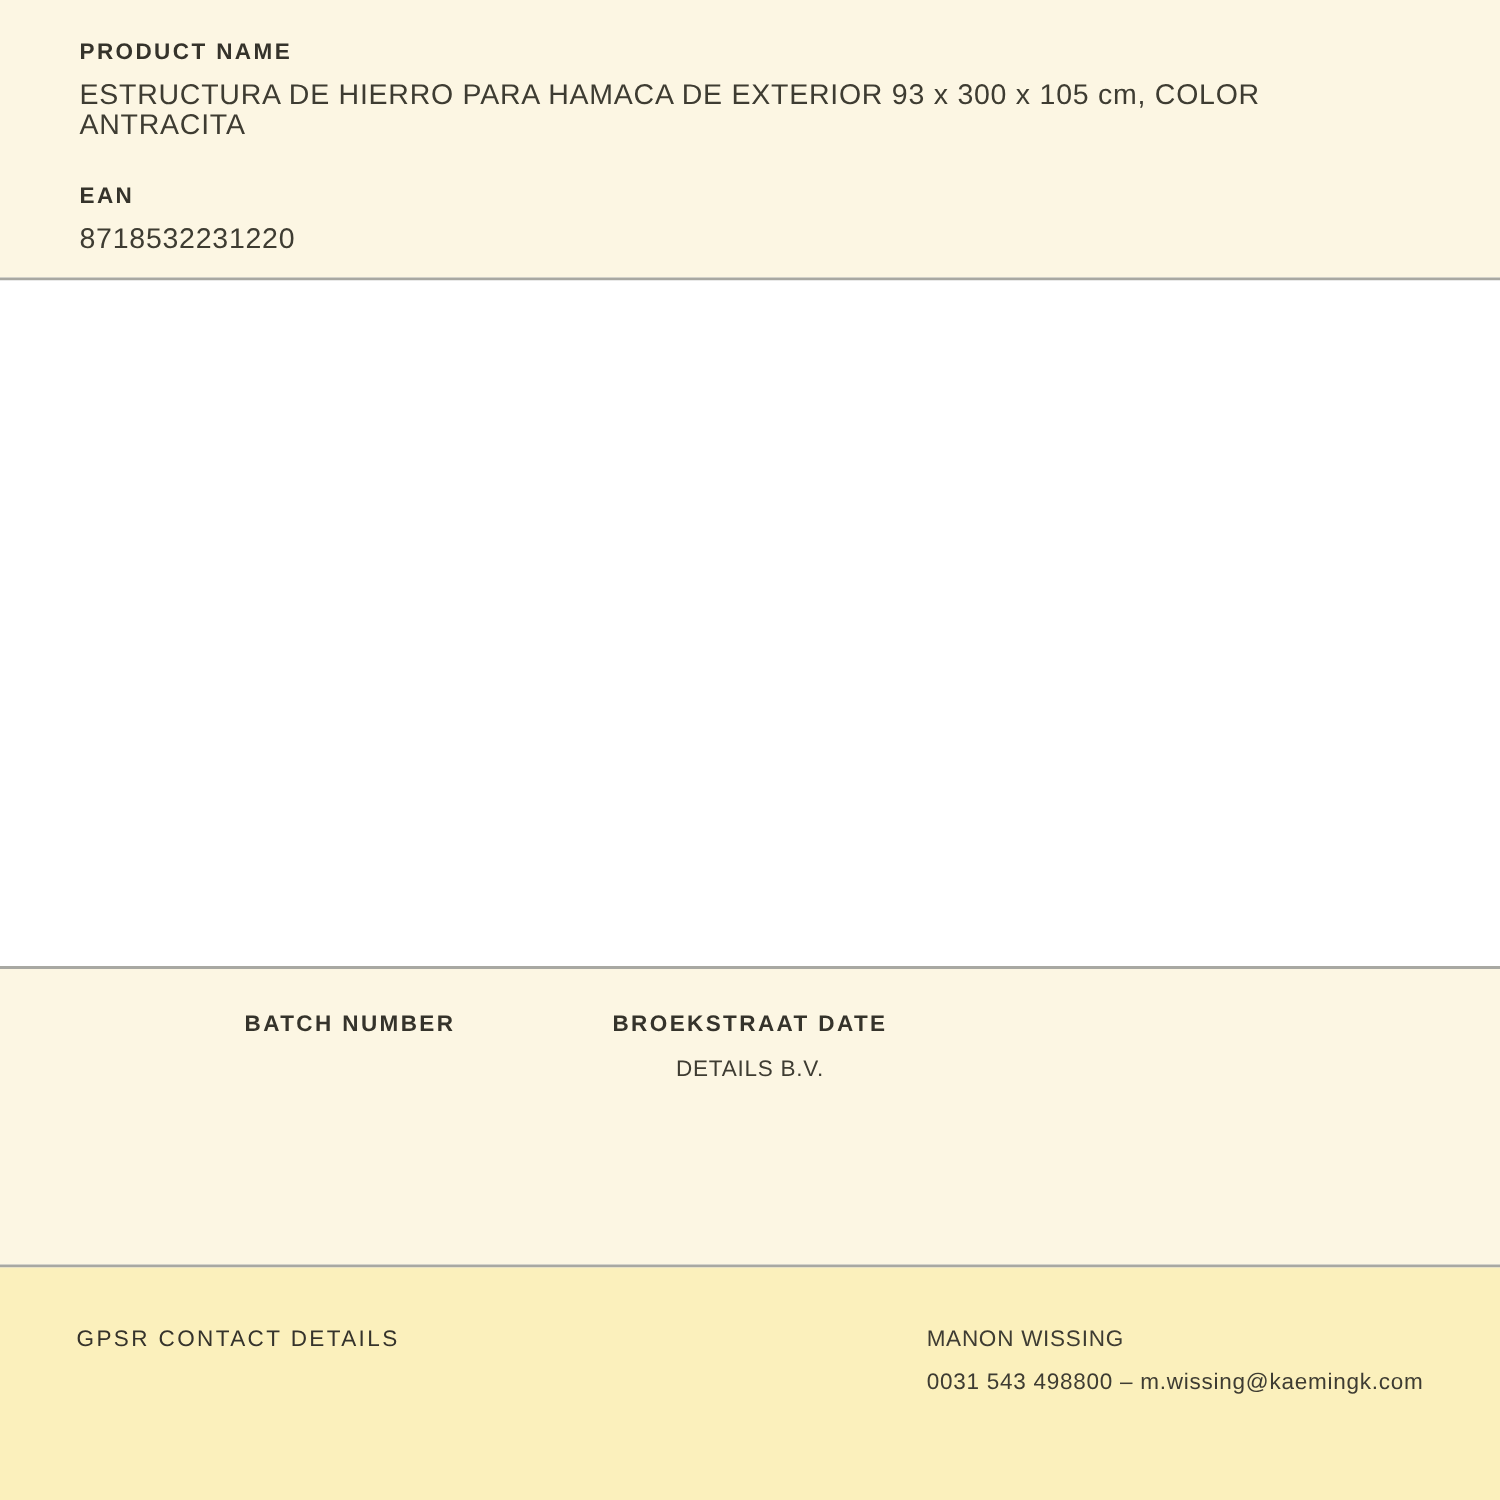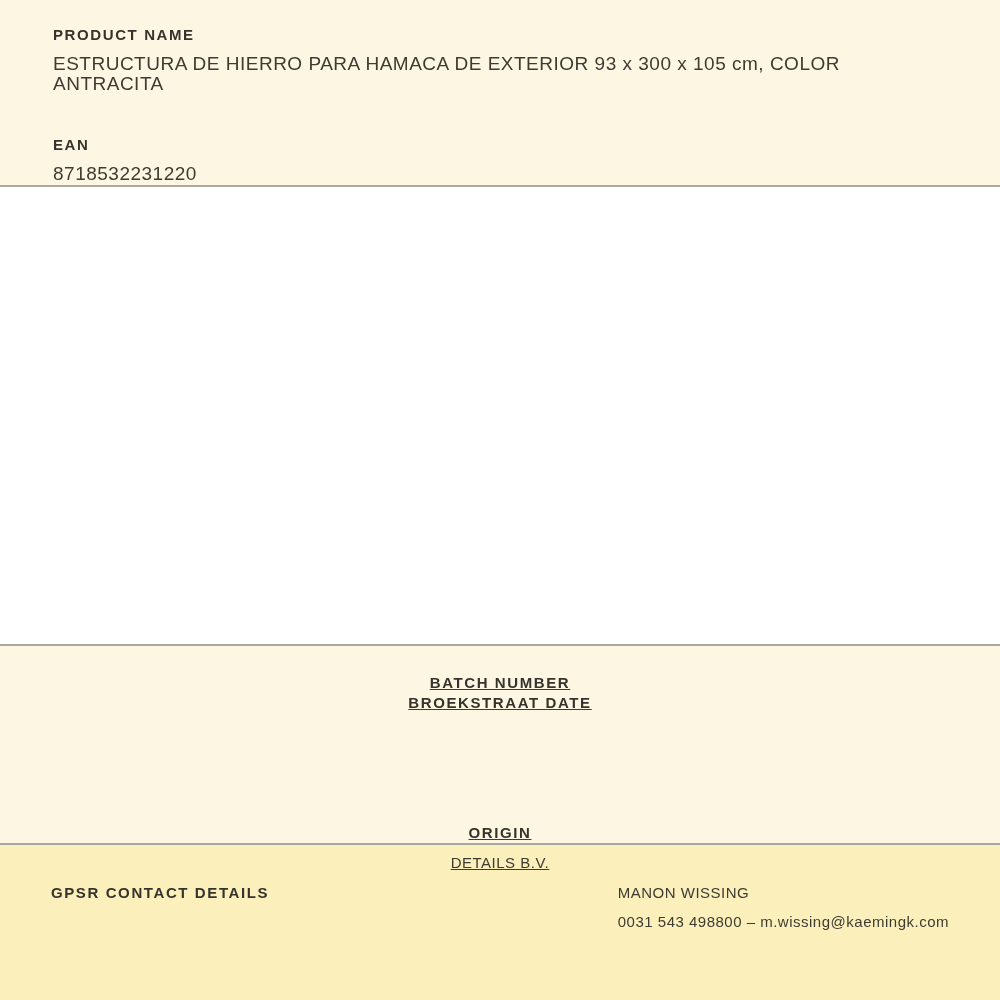--- a/index.html
+++ b/index.html
@@ -40,39 +40,38 @@
     line-height: 18px;
     color: var(--text-bold);
   }
   .field-value {
     font-size: 19px;
     letter-spacing: 0.5px;
     line-height: 20px;
     margin-top: 10px;
     color: var(--text);
   }
-  .ean-label { margin-top: 42px; }
+  .ean-label { margin-top: 28px; }
   
   .section-image {
     height: 457px;
     background: var(--white);
   }
   
   .section-details {
     height: 197px;
     background: var(--cream);
     padding-top: 27px;
   }
   .details-grid {
     margin: 0 100px;
     display: grid;
-    grid-template-columns: 1fr;
+    grid-template-columns: 1fr 1fr 1fr;
     grid-template-rows: 20px 70px 20px 40px;
     text-align: center;
-    text-decoration: underline;
   }
   .details-heading {
     font-size: 15px;
     font-weight: bold;
     letter-spacing: 1.6px;
     line-height: 20px;
     color: var(--text-bold);
   }
   .details-value {
     font-size: 15px;
@@ -85,21 +84,21 @@
   .section-contact {
     height: 155px;
     background: var(--yellow);
     padding: 34px 51px 0 51px;
     display: flex;
     justify-content: space-between;
     align-items: flex-start;
   }
   .contact-label {
     font-size: 15px;
-    font-weight: bold;
+    font-weight: normal;
     letter-spacing: 1.6px;
     line-height: 28px;
     color: var(--text-bold);
     white-space: nowrap;
   }
   .contact-info {
     text-align: left;
     font-size: 15px;
     letter-spacing: 0.5px;
     line-height: 28.5px;
@@ -123,21 +122,20 @@
   <section class="section-image"></section>
 
   <div class="divider"></div>
 
   <section class="section-details">
     <div class="details-grid">
       <div class="details-heading">BATCH NUMBER</div>
       <div class="details-heading">BROEKSTRAAT DATE</div>
       <div class="details-value"></div>
       <div class="details-value"></div>
-      <div class="details-heading">ORIGIN</div>
       <div class="details-value">DETAILS B.V.</div>
     </div>
   </section>
 
   <div class="divider"></div>
 
   <section class="section-contact">
     <div class="contact-label">GPSR CONTACT DETAILS</div>
     <div class="contact-info">
       <div>MANON WISSING</div>

